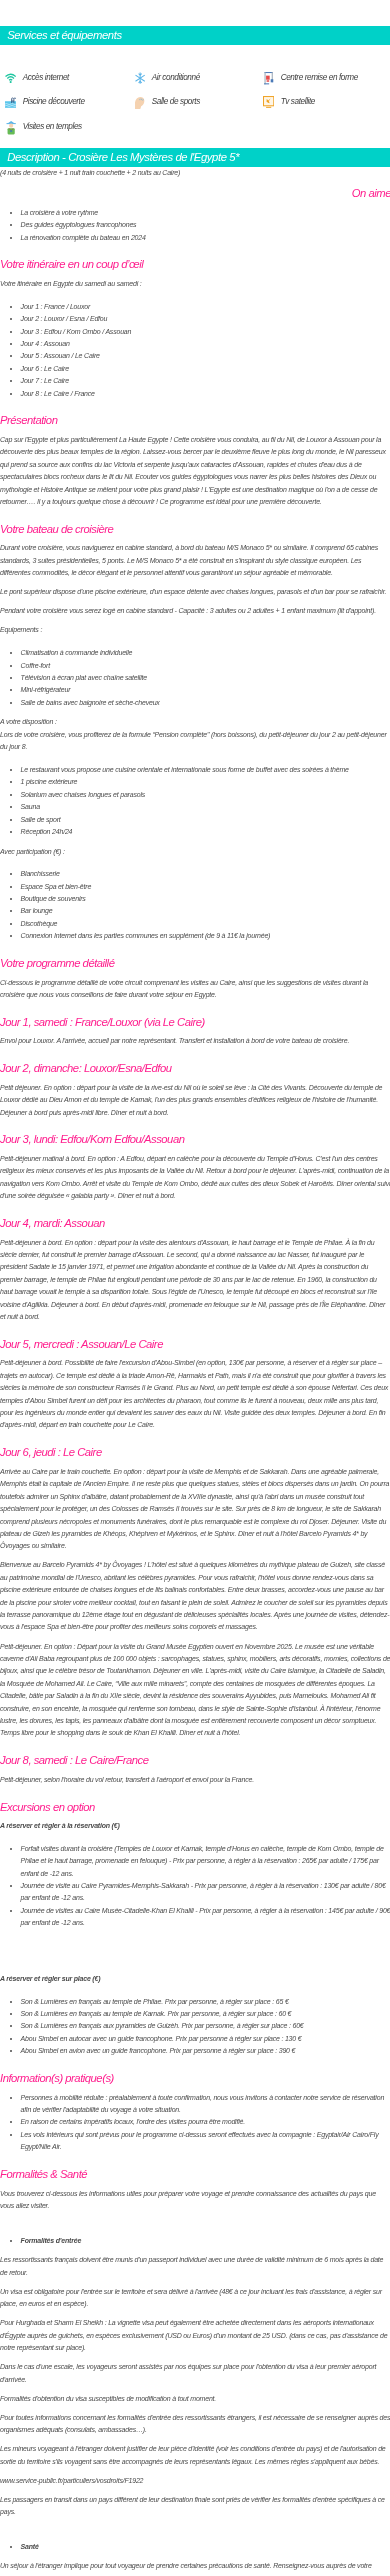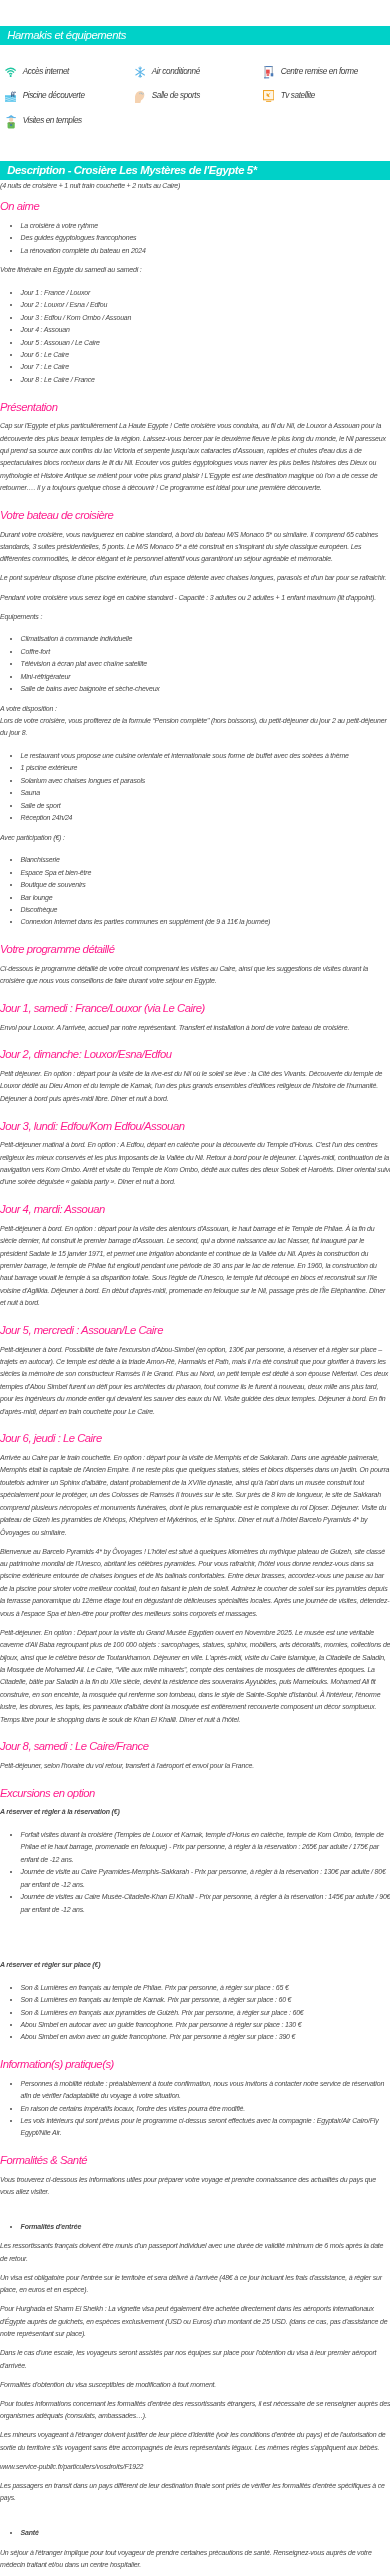--- a/index.html
+++ b/index.html
@@ -19,55 +19,55 @@
     color: #ffffff;
     height: 19px;
     padding: 0 0 0 7.2px;
     font-size: 11.3px;
     line-height: 19px;
     letter-spacing: -0.4px;
     font-style: italic;
     white-space: nowrap;
     overflow: hidden;
   }
-  .services { padding: 19px 0 0 0; }
+  .services { padding: 25px 0 0 0; }
   .svc-grid { display: grid; grid-template-columns: 129px 129px 132px; row-gap: 9.3px; }
   .svc-item { display: flex; align-items: center; height: 15.5px; padding-left: 5.2px; }
   .svc-icon { width: 11.3px; height: 13.4px; display: inline-flex; align-items: center; justify-content: center; margin-right: 6.2px; flex-shrink: 0; }
   .svc-label { font-size: 8.2px; color: #3d3d3d; letter-spacing: -0.4px; }
-  .desc-band { margin-top: 32px; font-weight: bold; }
+  .desc-band { margin-top: 13px; }
   .content { padding: 0; }
   .subtitle { margin: 29px 0 9.3px 0; }
   h2.sec {
     color: #ff1f8e;
     font-size: 11.3px;
     line-height: 14.4px;
     font-weight: normal;
     letter-spacing: -0.5px;
     margin: 13.4px 0 6.2px 0;
   }
-  h2.sec.first { margin-top: 3px; }
+  h2.sec.first { margin-top: 3px; text-align: right; }
   p.par { margin: 0 0 6.7px 0; }
   p.par.tight { margin-bottom: 0; }
   p.bold { font-weight: bold; margin: 0 0 10.3px 0; }
   ul.list { margin: 0 0 7.2px 0; padding-left: 20.6px; list-style: disc; }
   ul.list li { margin: 0; }
   ul.list.gap-top { margin-top: 10.3px; }
   li.bold { font-weight: bold; }
   .spacer-l { height: 36px; }
   .spacer-m { height: 15.5px; }
   a.link { color: #4a4a4a; text-decoration: none; }
 </style>
 </head>
 <body>
 
 <div class="top-spacer"></div>
 
 <section>
-  <div class="band">Harmakis et équipements</div>
+  <div class="band">Services et équipements</div>
   <div class="services">
     <div class="svc-grid">
       <div class="svc-item">
         <span class="svc-icon">
           <svg width="11.3" height="10.3" viewBox="0 0 22 20">
               <path d="M1 7 Q11 -2 21 7" stroke="#1ec6a0" stroke-width="2.6" fill="none"></path>
               <path d="M4.5 10.5 Q11 4 17.5 10.5" stroke="#1ec6a0" stroke-width="2.6" fill="none"></path>
               <path d="M8 14 Q11 11 14 14" stroke="#1ec6a0" stroke-width="2.6" fill="none"></path>
               <circle cx="11" cy="17.5" r="2" fill="#1ec6a0"></circle>
             </svg>
@@ -161,20 +161,21 @@
 <main class="content">
   <p class="par subtitle">(4 nuits de croisière + 1 nuit train couchette + 2 nuits au Caire)</p>
 
   <h2 class="sec first">On aime</h2>
   <ul class="list">
     <li>La croisière à votre rythme</li>
     <li>Des guides égyptologues francophones</li>
     <li>La rénovation complète du bateau en 2024</li>
   </ul>
 
+  <h2 class="sec">Votre itinéraire en un coup d’œil</h2>
   <p class="par">Votre itinéraire en Egypte du samedi au samedi :</p>
   <ul class="list gap-top">
     <li>Jour 1 : France / Louxor</li>
     <li>Jour 2 : Louxor / Esna / Edfou</li>
     <li>Jour 3 : Edfou / Kom Ombo / Assouan</li>
     <li>Jour 4 : Assouan</li>
     <li>Jour 5 : Assouan / Le Caire</li>
     <li>Jour 6 : Le Caire</li>
     <li>Jour 7 : Le Caire</li>
     <li>Jour 8 : Le Caire / France</li>

